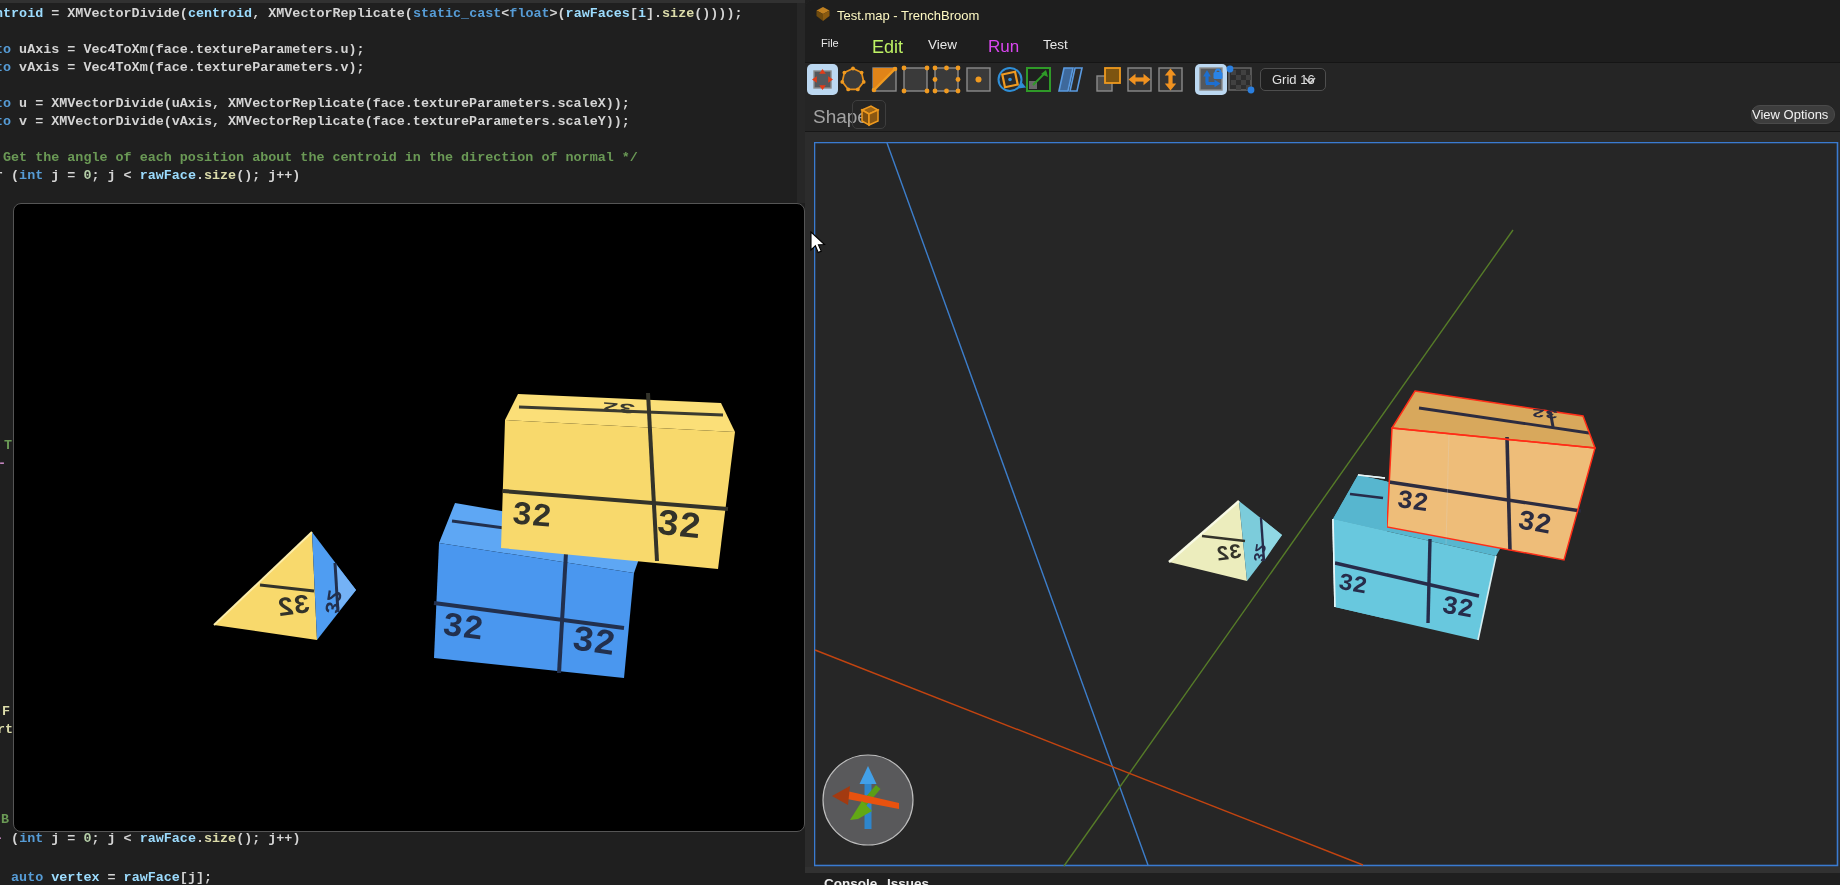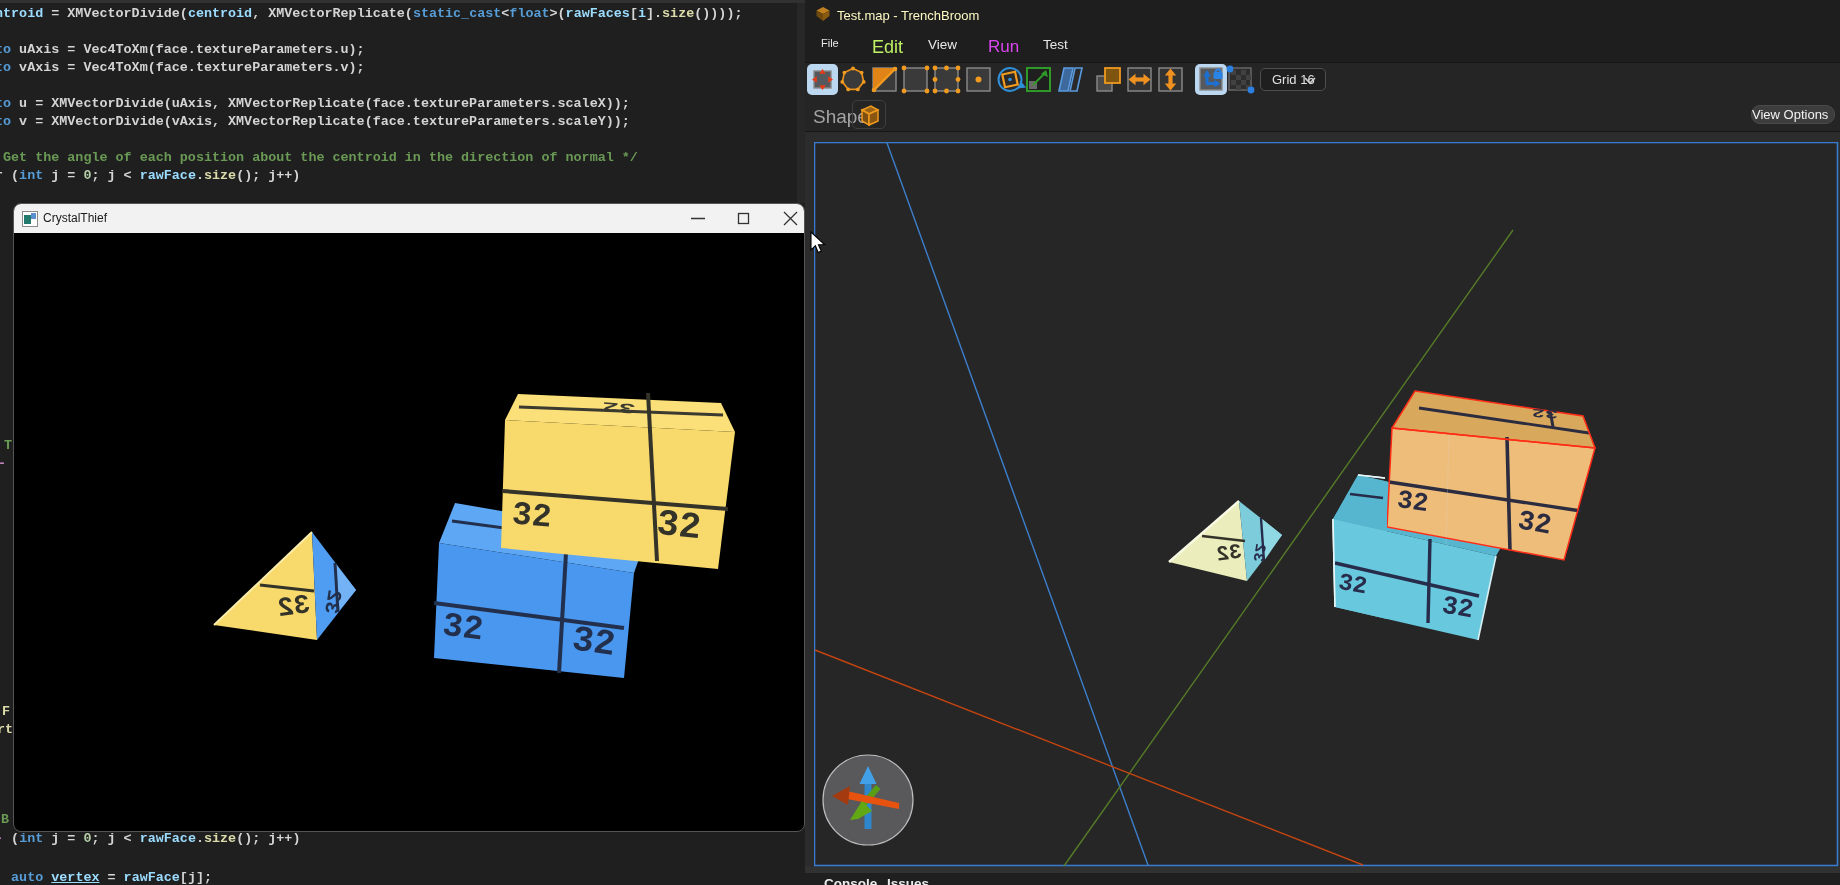--- a/index.html
+++ b/index.html
@@ -14,43 +14,29 @@
 <div style="position:absolute;left:797px;top:3px;width:8px;height:200px;background:#272727"></div>
 
 <div class="codeline" style="top:5px"><span class="v">ntroid</span> = XMVectorDivide(<span class="v">centroid</span>, XMVectorReplicate(<span class="k">static_cast</span>&lt;<span class="k">float</span>&gt;(<span class="v">rawFaces</span>[<span class="v">i</span>].<span class="f">size</span>())));</div>
 <div class="codeline" style="top:41px"><span class="k">to</span> uAxis = Vec4ToXm(face.textureParameters.u);</div>
 <div class="codeline" style="top:59px"><span class="k">to</span> vAxis = Vec4ToXm(face.textureParameters.v);</div>
 <div class="codeline" style="top:95px"><span class="k">to</span> u = XMVectorDivide(uAxis, XMVectorReplicate(face.textureParameters.scaleX));</div>
 <div class="codeline" style="top:113px"><span class="k">to</span> v = XMVectorDivide(vAxis, XMVectorReplicate(face.textureParameters.scaleY));</div>
 <div class="codeline" style="top:149px"><span class="c"> Get the angle of each position about the centroid in the direction of normal */</span></div>
 <div class="codeline" style="top:167px">r (<span class="k">int</span> j = <span class="n">0</span>; j &lt; <span class="v">rawFace</span>.<span class="f">size</span>(); j++)</div>
 <div class="codeline" style="top:830px"><span class="m">-</span> (<span class="k">int</span> j = <span class="n">0</span>; j &lt; <span class="v">rawFace</span>.<span class="f">size</span>(); j++)</div>
-<div class="codeline" style="top:869px">  <span class="k">auto</span> <span class="v" style="text-decoration:underline">vertex</span> = <span class="v">rawFace</span>[j];</div>
+<div class="codeline" style="top:869px">  <span class="k">auto</span> <span class="v" style="">vertex</span> = <span class="v">rawFace</span>[j];</div>
 
 <div class="fl c" style="left:4px;top:437px">T</div>
 <div class="fl m" style="left:-2px;top:455px">-</div>
 <div class="fl f" style="left:2px;top:703px">F</div>
 <div class="fl f" style="left:-3px;top:721px">rt</div>
 <div class="fl c" style="left:1px;top:811px">B</div>
 
 <div style="position:absolute;left:13px;top:203px;width:792px;height:629px;border-radius:8px;overflow:hidden;border:1px solid #555;background:#000">
-  <div style="position:absolute;left:0;top:0;right:0;height:29px;background:#f2f2f2">
-    <svg width="16" height="16" style="position:absolute;left:8px;top:7px">
-      <rect x="0.5" y="0.5" width="15" height="15" fill="#fff" stroke="#8a8a8a"></rect>
-      <rect x="2" y="2" width="12" height="12" fill="#fdfdfd"></rect>
-      <rect x="2" y="4" width="7" height="9" fill="#217a6c"></rect>
-      <rect x="9" y="2" width="5" height="6" fill="#5a8fd0"></rect>
-    </svg>
-    <span style="position:absolute;left:29px;top:7px;font-size:12px;color:#1a1a1a">CrystalThief</span>
-    <svg width="792" height="29" style="position:absolute;left:0;top:0">
-      <line x1="677" y1="14.5" x2="691" y2="14.5" stroke="#333" stroke-width="1.3"></line>
-      <rect x="724.5" y="9.5" width="10" height="10" fill="none" stroke="#333" stroke-width="1.3"></rect>
-      <path d="M770 8 L783 21 M783 8 L770 21" stroke="#333" stroke-width="1.3"></path>
-    </svg>
-  </div>
 
   <svg width="792" height="600" viewBox="0 0 792 600" style="position:absolute;left:0;top:29px" font-family="Liberation Mono, monospace" font-weight="bold">
 
     <g>
       <polygon points="441,270 633,303 620,340 425,310" fill="#5ea7f4"></polygon>
       <polygon points="425,310 620,340 610,445 420,425" fill="#4a97ef"></polygon>
       <line x1="438" y1="288" x2="505" y2="297" stroke="#22304e" stroke-width="3"></line>
       <line x1="420" y1="370" x2="610" y2="395" stroke="#22304e" stroke-width="4"></line>
       <line x1="552" y1="320" x2="545" y2="440" stroke="#22304e" stroke-width="4"></line>
       <line x1="545" y1="293" x2="538" y2="316" stroke="#22304e" stroke-width="3"></line>

